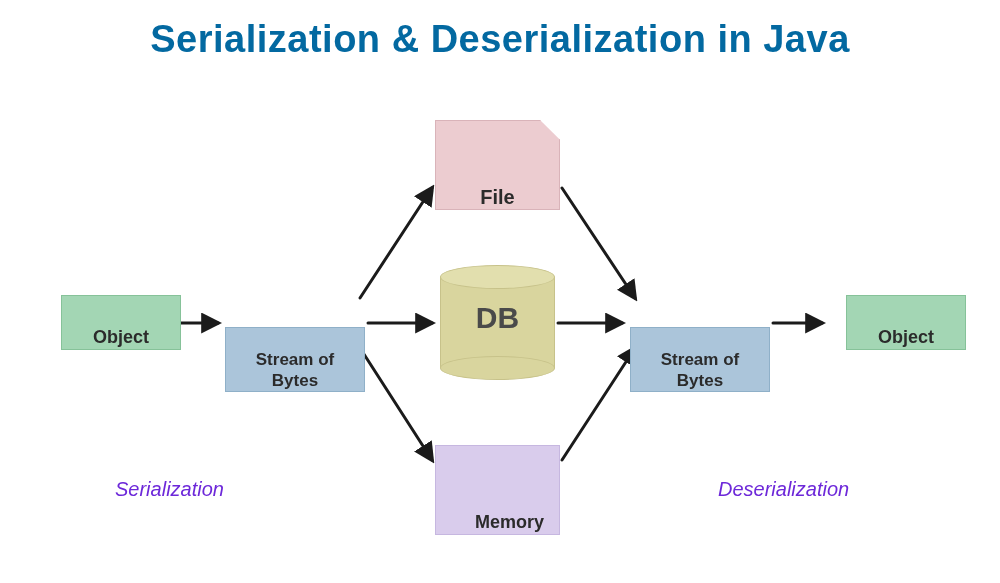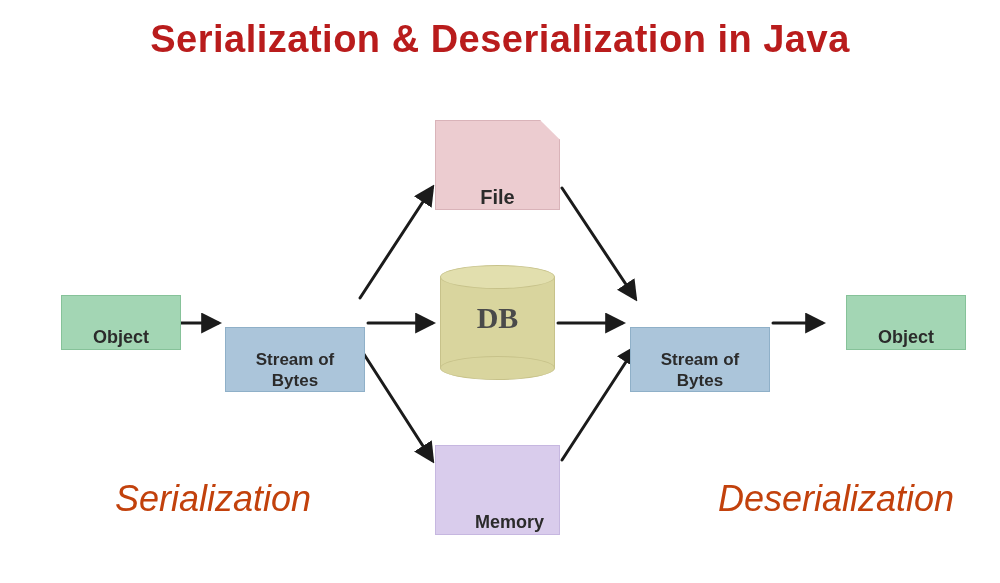--- a/index.html
+++ b/index.html
@@ -15,21 +15,21 @@
     position: relative;
     width: 1000px; height: 583px;
   }
   .title {
     position: absolute;
     top: 18px; left: 0; width: 1000px;
     text-align: center;
     font-size: 38px;
     font-weight: 800;
     letter-spacing: 0.5px;
-    color: #b91c1c;
+    color: #0369a1;
   }
   .node {
     position: absolute;
     display: flex;
     align-items: flex-end;
     justify-content: center;
     font-weight: 700;
     text-align: center;
     line-height: 1.2;
   }
@@ -77,27 +77,26 @@
   .db-bottom { bottom: 0; }
   .db-label {
     position: absolute;
     left: 0; right: 0;
     top: 46%;
     transform: translateY(-50%);
     text-align: center;
     font-weight: 800;
     font-size: 30px;
     color: #4a4a4a;
-    font-family: Liberation Serif, serif;
   }
   .caption {
     position: absolute;
     font-style: italic;
-    font-size: 36px;
-    color: #c2410c;
+    font-size: 20px;
+    color: #6d28d9;
     font-weight: 500;
   }
   svg.arrows {
     position: absolute;
     left: 0; top: 0;
     width: 1000px; height: 583px;
     pointer-events: none;
   }
 </style>
 </head>

